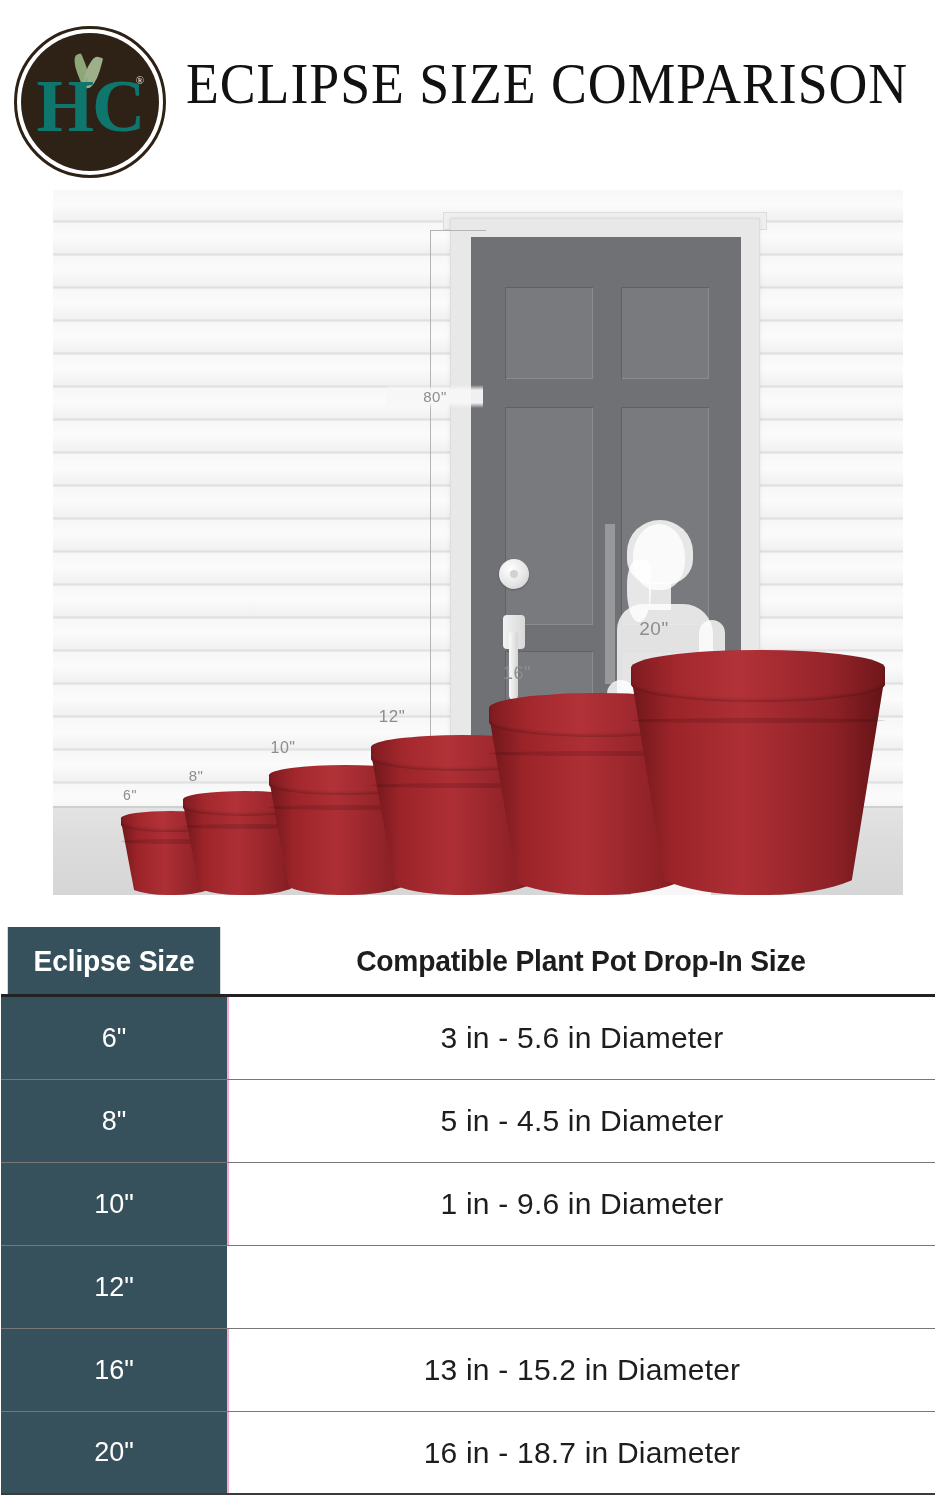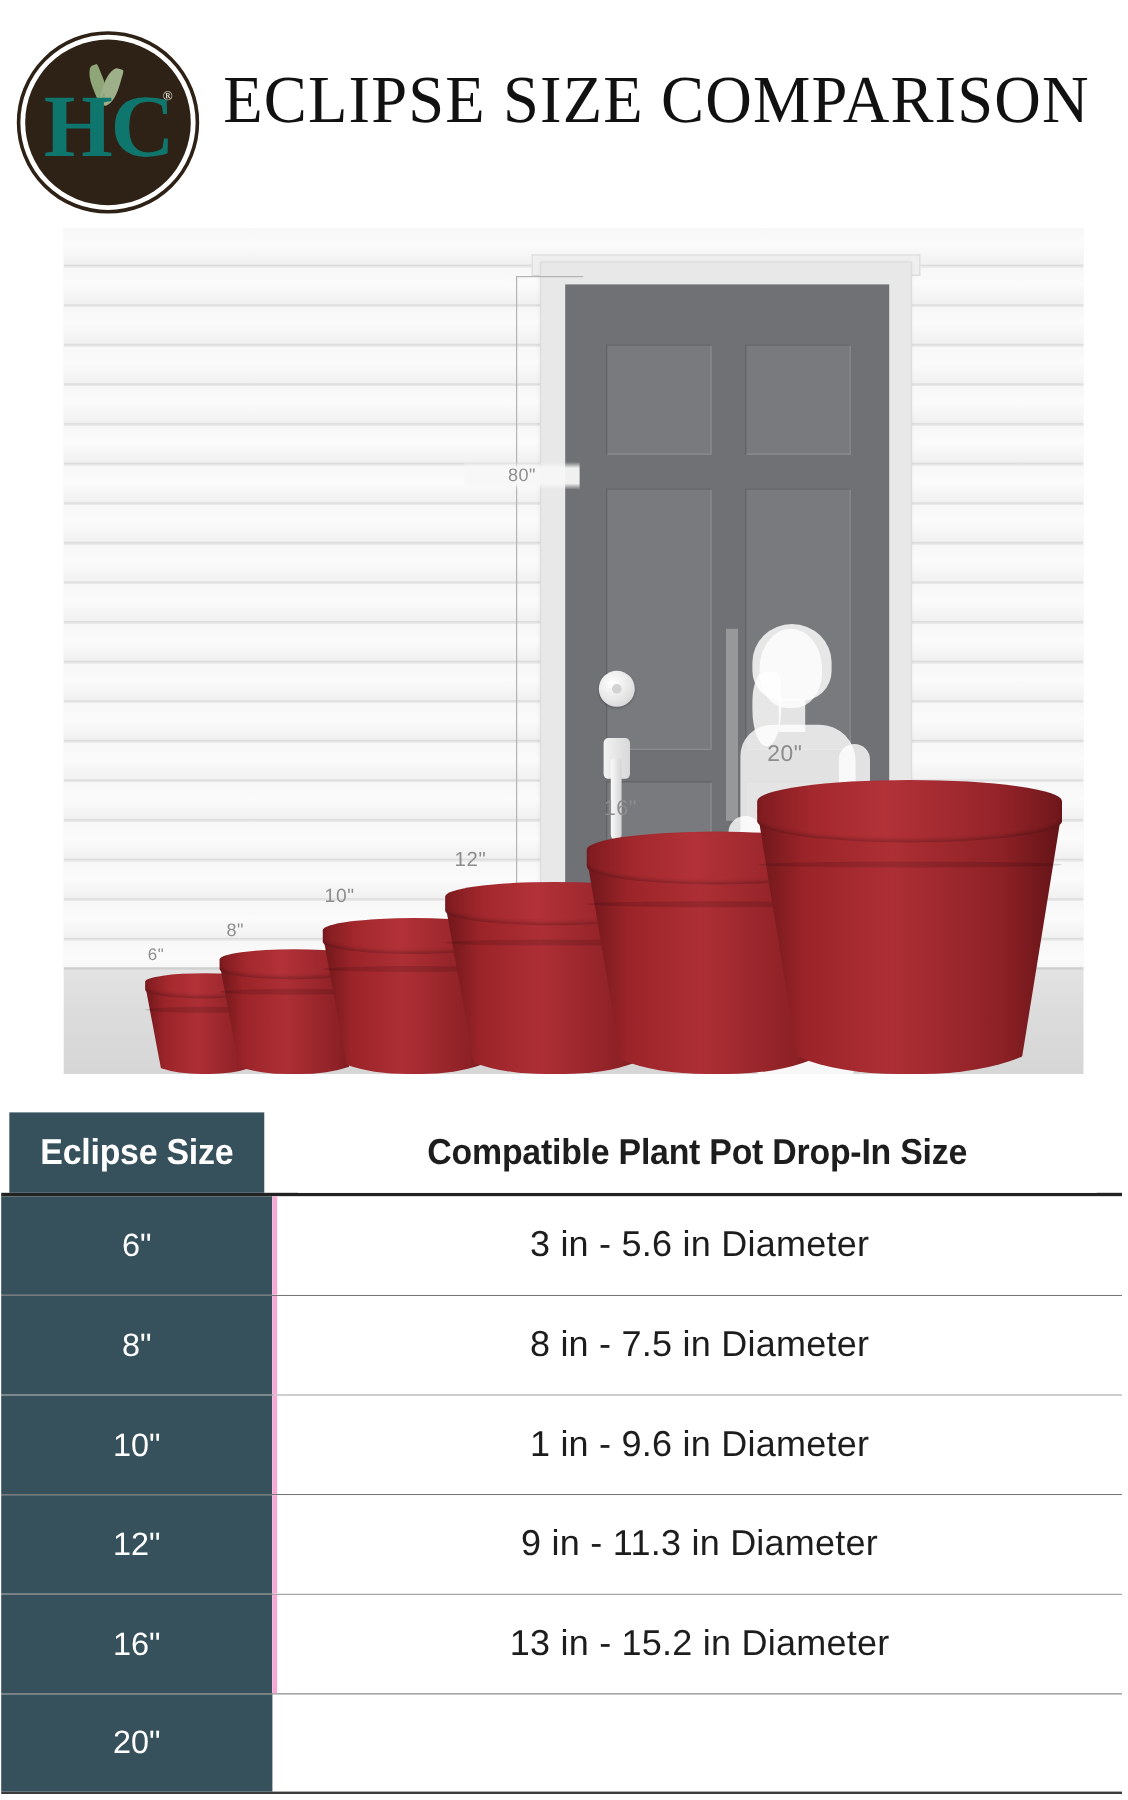--- a/index.html
+++ b/index.html
@@ -217,21 +217,21 @@
     width:226px;
     background:#36505c;
     display:flex; align-items:center; justify-content:center;
     color:#ffffff;
   }
   .c-right {
     flex:1;
     background:#ffffff;
     display:flex; align-items:center; justify-content:center;
     color:#1d1d1d;
-    border-left:4px solid #f9a8d4;
+    border-left:2px solid #f9a8d4;
   }
   #row-head { height:70px; border-bottom:3px solid #222222; }
   #row-head .c-left {
     font-size:30px; font-weight:bold; letter-spacing:-0.2px;
     transform:scaleX(0.94);
   }
   #row-head .c-right {
     font-size:30px; font-weight:bold; letter-spacing:-0.2px;
     transform:scaleX(0.94);
     border-left:none;
@@ -353,35 +353,35 @@
     <div class="c-right">Compatible Plant Pot Drop-In Size</div>
   </div>
 
   <div class="trow data-row">
     <div class="c-left">6"</div>
     <div class="c-right">3 in - 5.6 in Diameter</div>
   </div>
 
   <div class="trow data-row">
     <div class="c-left">8"</div>
-    <div class="c-right">8 in - 7.5 in Diameter</div>
+    <div class="c-right">5 in - 4.5 in Diameter</div>
   </div>
 
   <div class="trow data-row">
     <div class="c-left">10"</div>
     <div class="c-right">1 in - 9.6 in Diameter</div>
   </div>
 
   <div class="trow data-row">
     <div class="c-left">12"</div>
-    <div class="c-right">9 in - 11.3 in Diameter</div>
   </div>
 
   <div class="trow data-row">
     <div class="c-left">16"</div>
     <div class="c-right">13 in - 15.2 in Diameter</div>
   </div>
 
   <div class="trow data-row">
     <div class="c-left">20"</div>
+    <div class="c-right">16 in - 18.7 in Diameter</div>
   </div>
 
 </div>
 
 </body></html>

